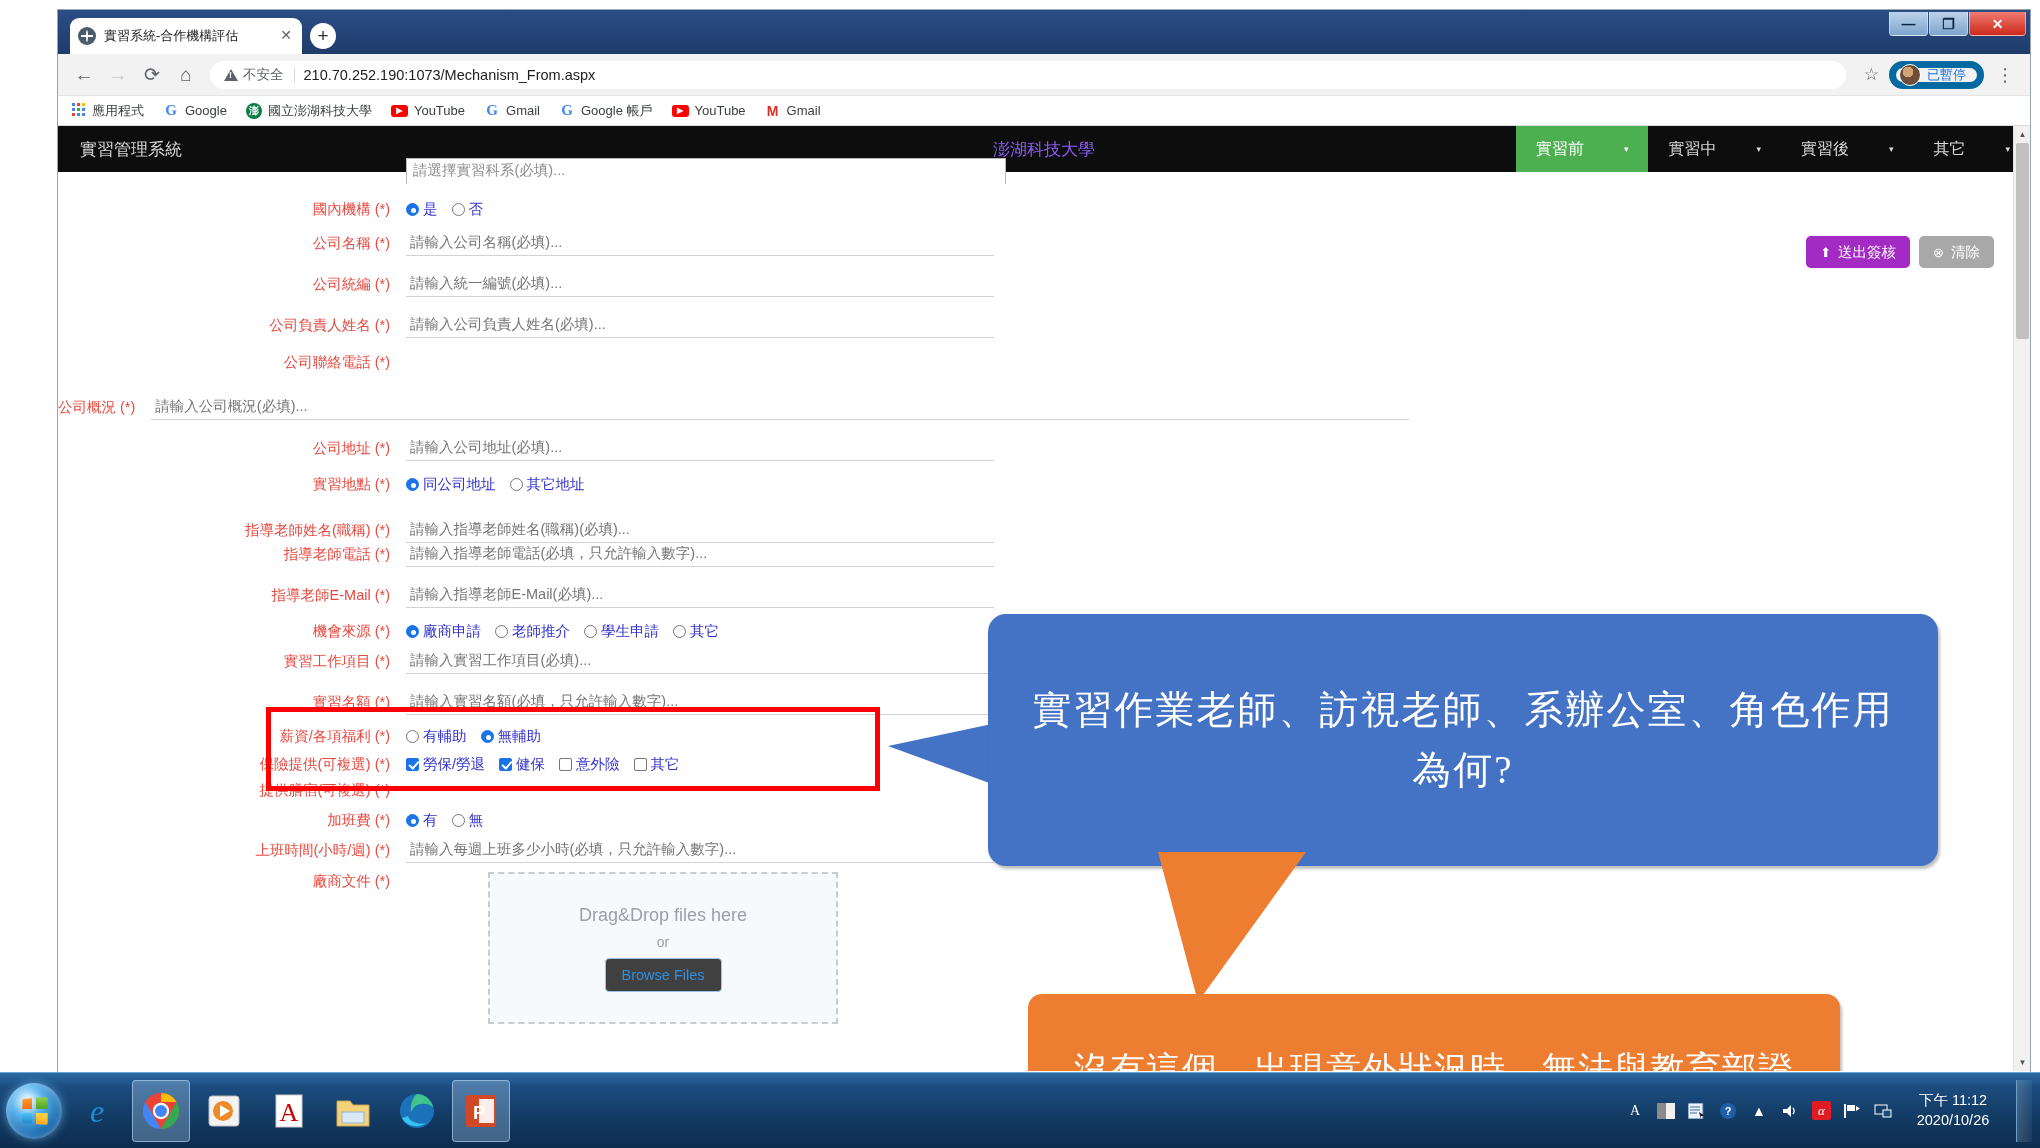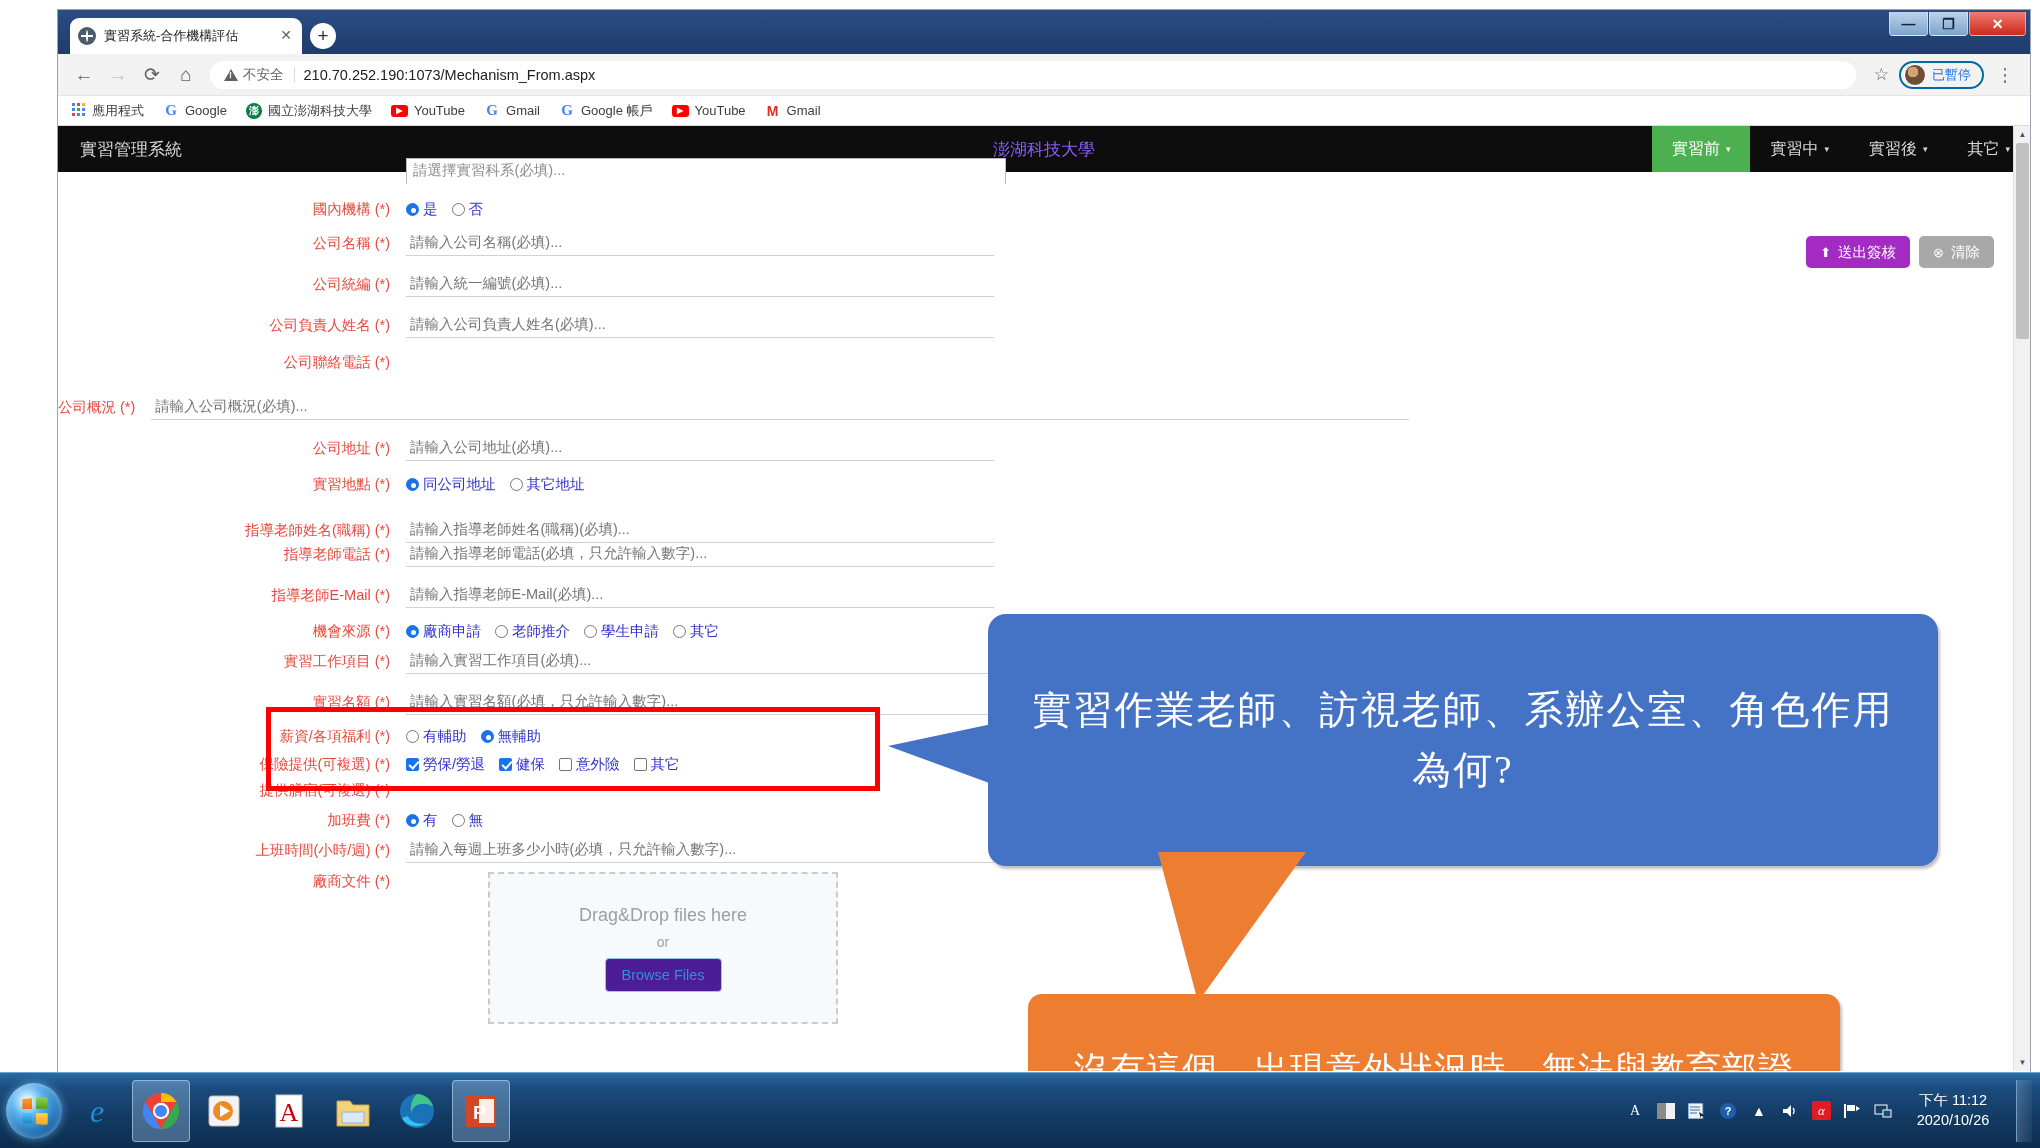--- a/index.html
+++ b/index.html
@@ -133,21 +133,21 @@
   .warn-tri::after {
     content: "!"; position: absolute;
     left: -2px; top: 1px;
     color: #fff; font-size: 9px; font-weight: bold;
   }
   .omni-div { width: 1px; height: 16px; background: #dadce0; margin: 0 9px 0 2px; }
   .url-text { color: #202124; font-size: 14.5px; }
   .star-icon { color: #5f6368; font-size: 17px; margin: 0 10px; }
   #profile-chip {
     display: flex; align-items: center;
-    border: 2px solid #0369a1;
+    border: 7px solid #0369a1;
     border-radius: 15px;
     height: 28px; padding: 0 11px 0 3px;
     margin-right: 6px;
     font-family: Liberation Serif, serif;
   }
   .avatar {
     width: 22px; height: 22px; border-radius: 50%;
     background: radial-gradient(circle at 40% 35%, #d4a373 0 30%, #6f4e37 31% 100%);
     margin-right: 6px;
     border: 1px solid #fff;
@@ -213,20 +213,21 @@
   #navmenu {
     margin-left: auto;
     display: flex; align-items: stretch;
     position: relative; z-index: 2;
   }
   .navitem {
     display: flex; align-items: center;
     padding: 0 20px;
     color: #d9d9d9; font-size: 16px;
     white-space: nowrap;
+    gap: 34px;
   }
   .navitem.active { background: #4caf50; color: #ffffff; }
   .caret { margin-left: 6px; font-size: 9px; }
 
   
   #form-scroll {
     position: relative;
     height: 899px;
     background: #ffffff;
   }
@@ -308,21 +309,21 @@
     gap: 8px;
   }
   .dz-title { font-size: 18px; color: #9aa0a6; }
   .dz-or { font-size: 14px; color: #9aa0a6; }
   .dz-btn {
     border: 1px solid #9cc3ef;
     border-radius: 4px;
     color: #2f8fe0;
     font-size: 14.5px;
     padding: 8px 16px;
-    background: #4c1d95;
+    background: #404040;
   }
 
   
   #action-buttons {
     position: absolute;
     right: 36px; top: 64px;
     display: flex; gap: 9px;
   }
   .act-btn {
     display: flex; align-items: center; gap: 7px;

